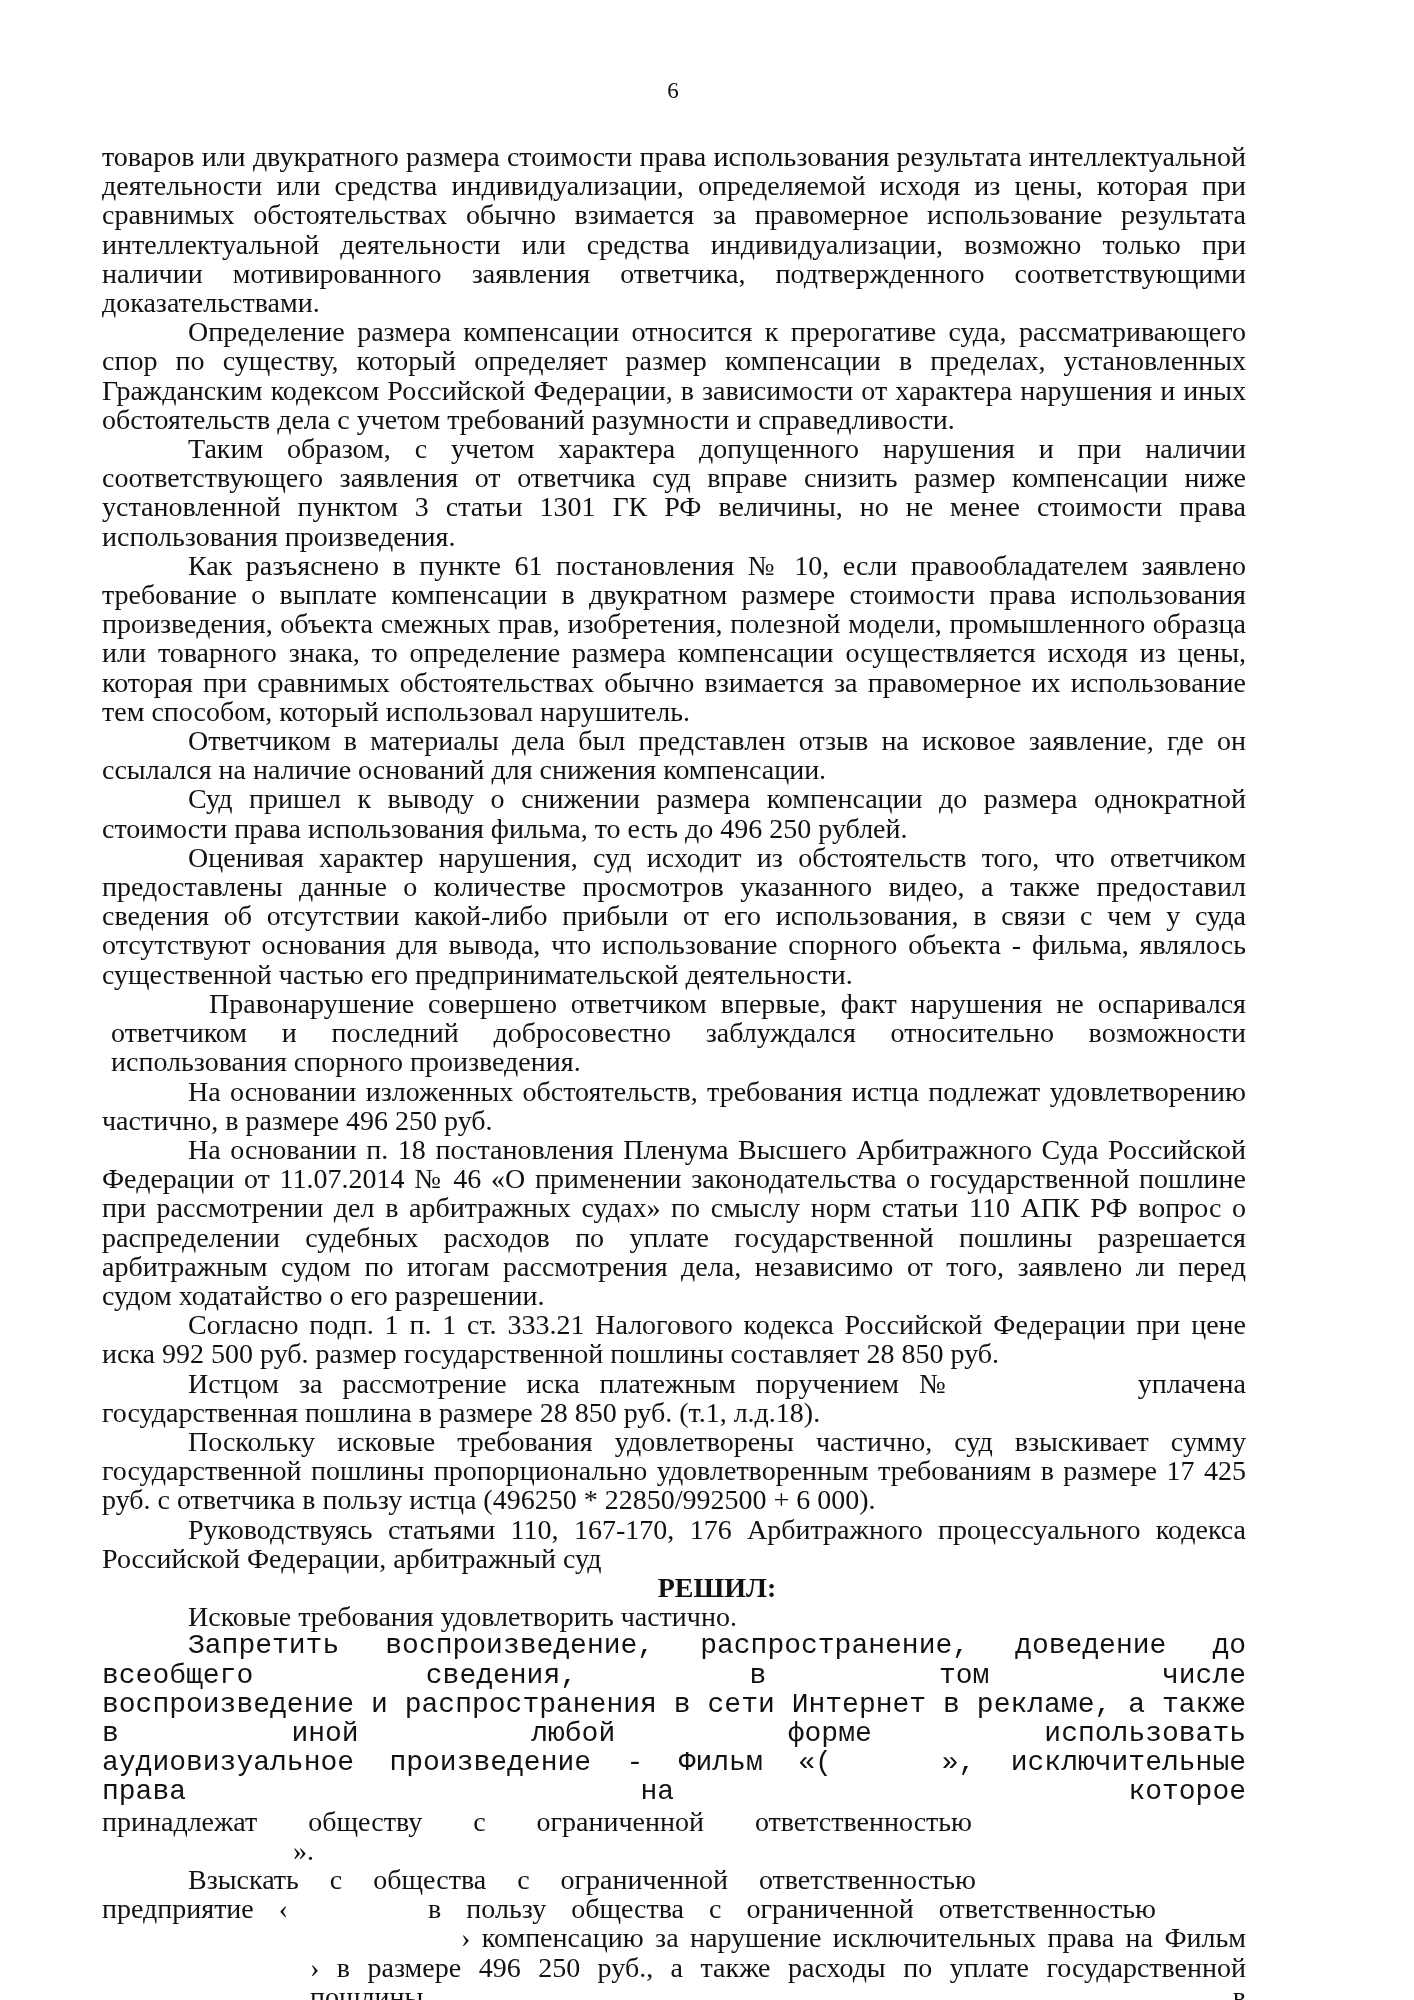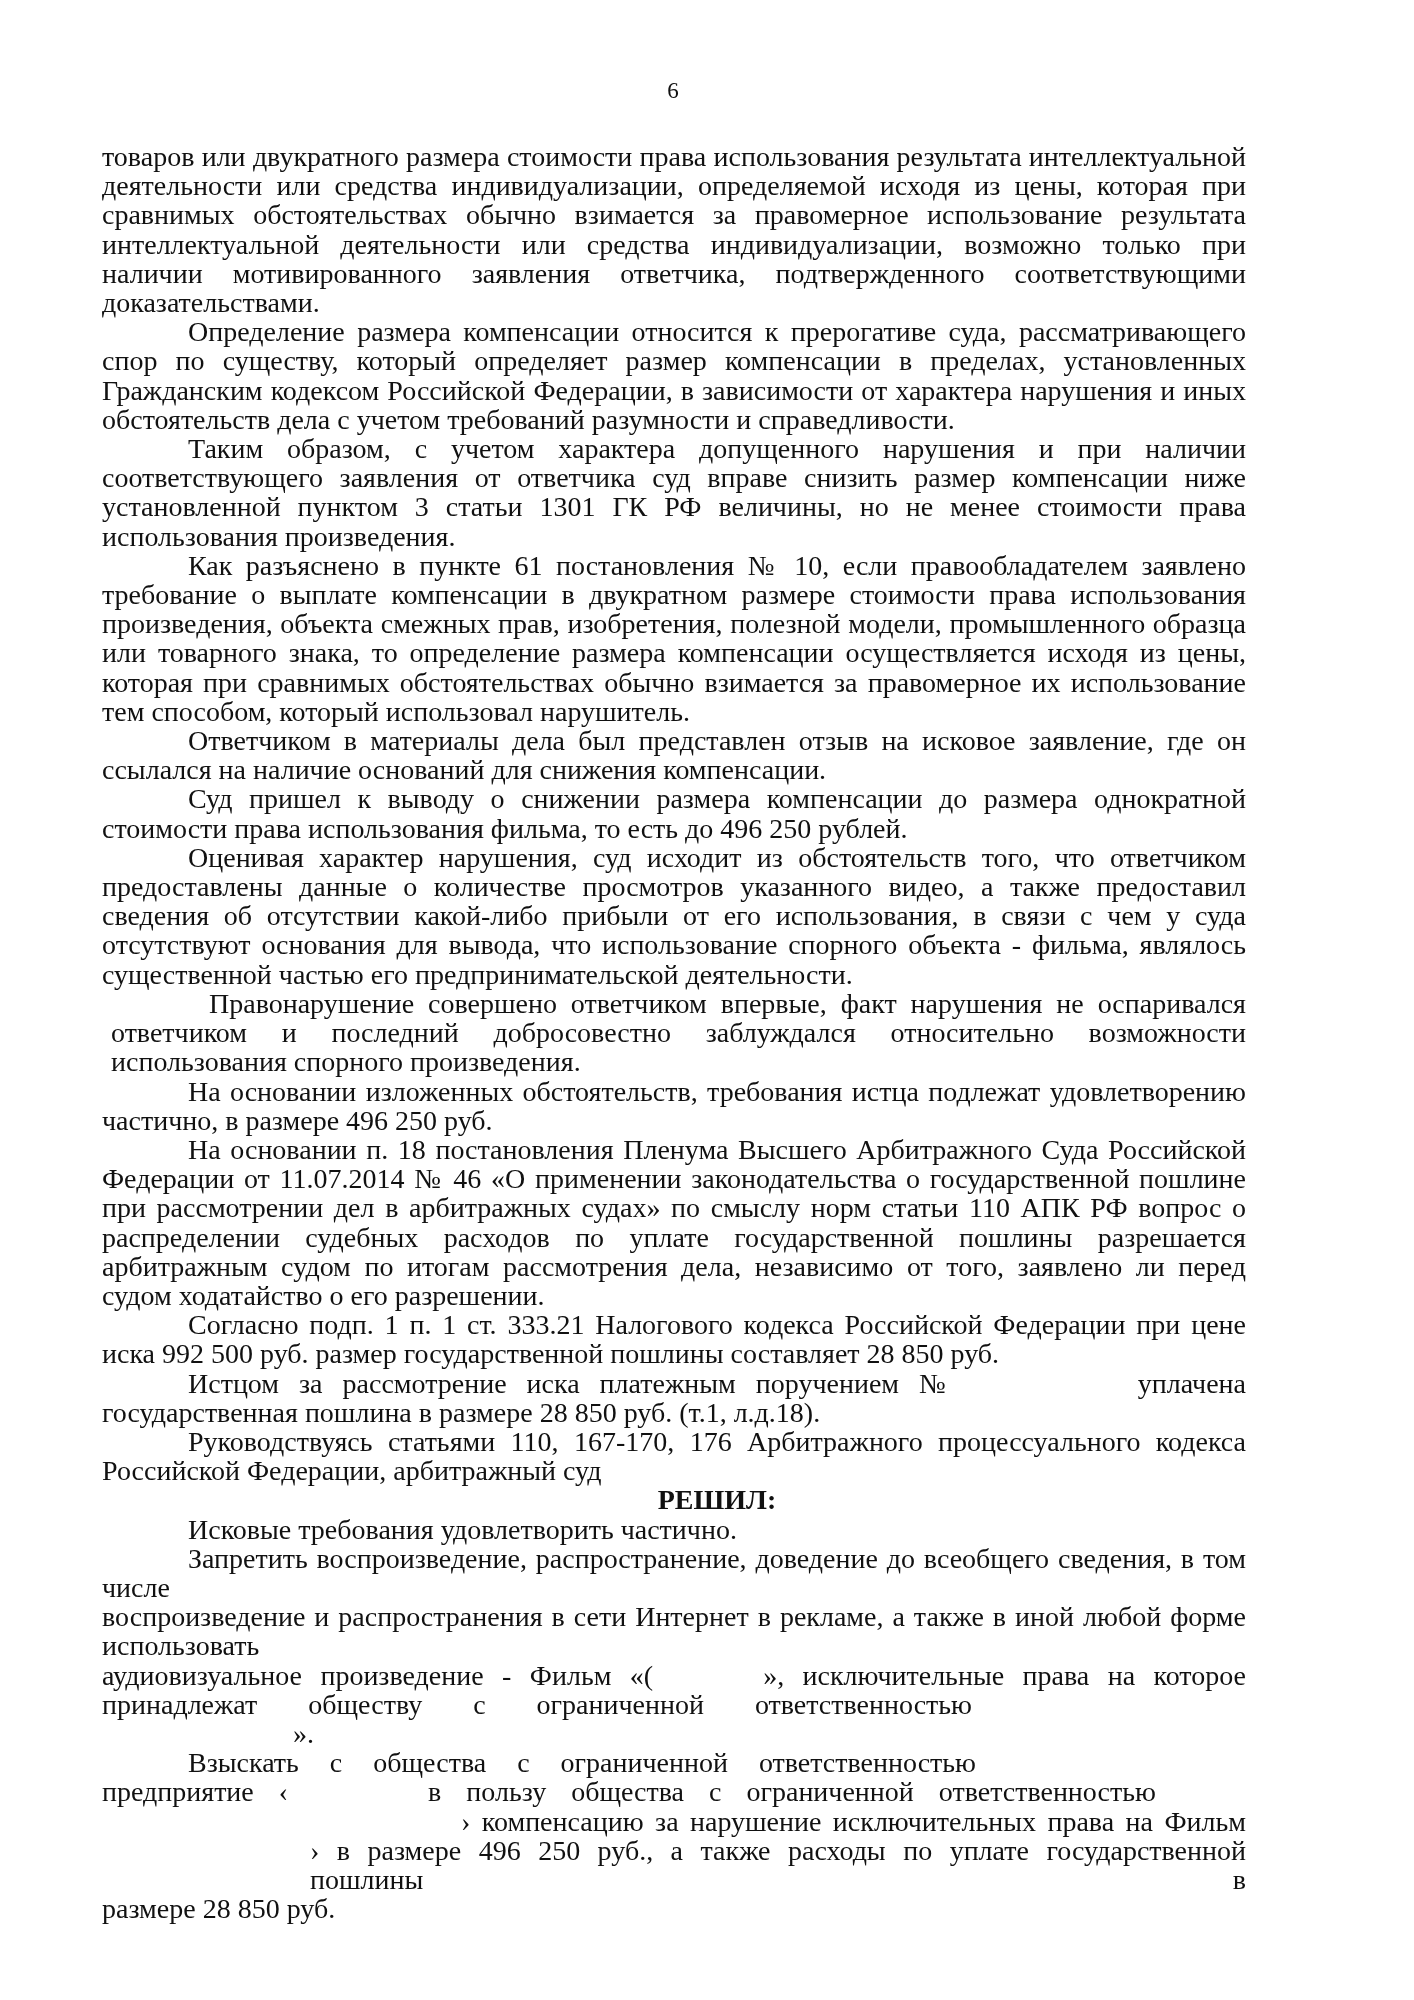--- a/index.html
+++ b/index.html
@@ -16,21 +16,21 @@
   }
   .doc-body{
     position:absolute;left:102px;top:142px;width:1144px;
     font-size:28px;line-height:29.2px;
     text-align:justify;color:#111;
   }
   .doc-body p{margin:0;text-indent:86px;}
   p.no-indent{text-indent:0;}
   p.offense{padding-left:9px;text-indent:98px;}
   .line{margin:0;text-indent:0;}
-  .jl{text-align:justify;text-align-last:justify;}
+  .jl{text-align:justify;text-align-last:justify;font-family:Liberation Mono, monospace;}
   .ind{text-indent:86px;}
   .gap110{display:inline-block;width:110px;}
   .gap140{display:inline-block;width:140px;}
   .payment-line{display:flex;justify-content:space-between;padding-left:86px;font-family:Liberation Serif, serif;}
   .payment-line .left{word-spacing:13px;white-space:nowrap;}
   .spread-wide{word-spacing:44px;}
   .recover1{text-indent:86px;word-spacing:24px;}
   .recover2{word-spacing:18px;}
   .recover3{padding-left:359px;text-align:justify;text-align-last:justify;}
   .recover4{padding-left:208px;text-align:justify;text-align-last:justify;}
@@ -67,20 +67,21 @@
     <p>На основании п. 18 постановления Пленума Высшего Арбитражного Суда Российской Федерации от 11.07.2014 № 46 «О применении законодательства о государственной пошлине при рассмотрении дел в арбитражных судах» по смыслу норм статьи 110 АПК РФ вопрос о распределении судебных расходов по уплате государственной пошлины разрешается арбитражным судом по итогам рассмотрения дела, независимо от того, заявлено ли перед судом ходатайство о его разрешении.</p>
 
     <p>Согласно подп. 1 п. 1 ст. 333.21 Налогового кодекса Российской Федерации при цене иска 992 500 руб. размер государственной пошлины составляет 28 850 руб.</p>
 
     <div class="line payment-line">
       <span class="left">Истцом за рассмотрение иска платежным поручением №</span>
       <span class="right">уплачена</span>
     </div>
     <div class="line">государственная пошлина в размере 28 850 руб. (т.1, л.д.18).</div>
 
+    <p>Поскольку исковые требования удовлетворены частично, суд взыскивает сумму государственной пошлины пропорционально удовлетворенным требованиям в размере 17 425 руб. с ответчика в пользу истца (496250 * 22850/992500 + 6 000).</p>
 
     <p>Руководствуясь статьями 110, 167-170, 176 Арбитражного процессуального кодекса Российской Федерации, арбитражный суд</p>
 
     <p class="heading">РЕШИЛ:</p>
 
     <p>Исковые требования удовлетворить частично.</p>
 
     <div class="line jl ind">Запретить воспроизведение, распространение, доведение до всеобщего сведения, в том числе</div>
     <div class="line jl">воспроизведение и распространения в сети Интернет в рекламе, а также в иной любой форме использовать</div>
     <div class="line jl">

